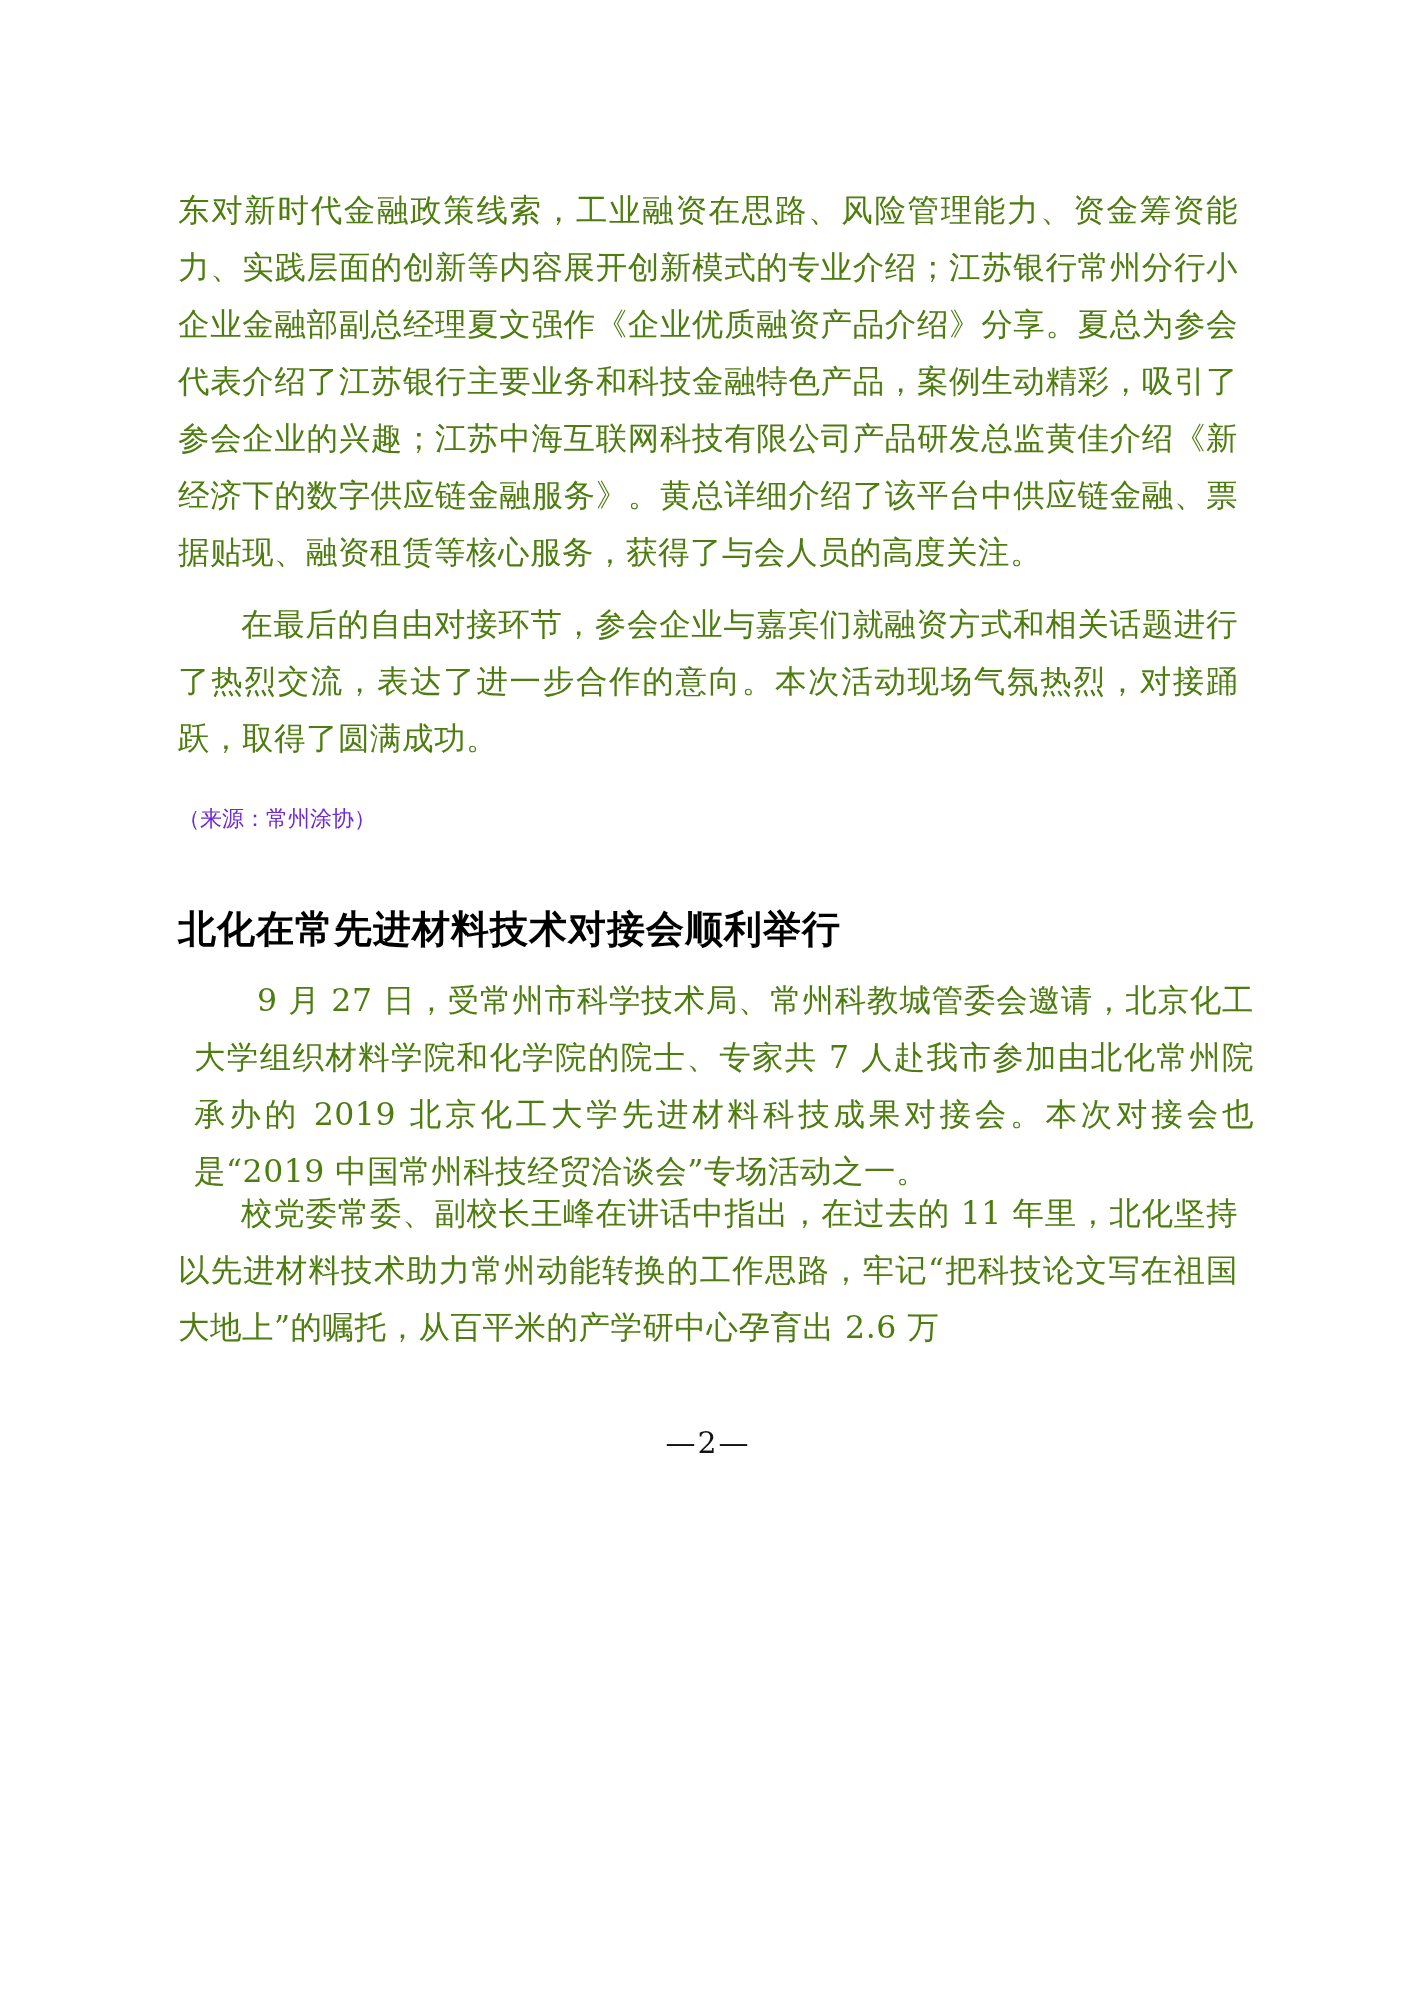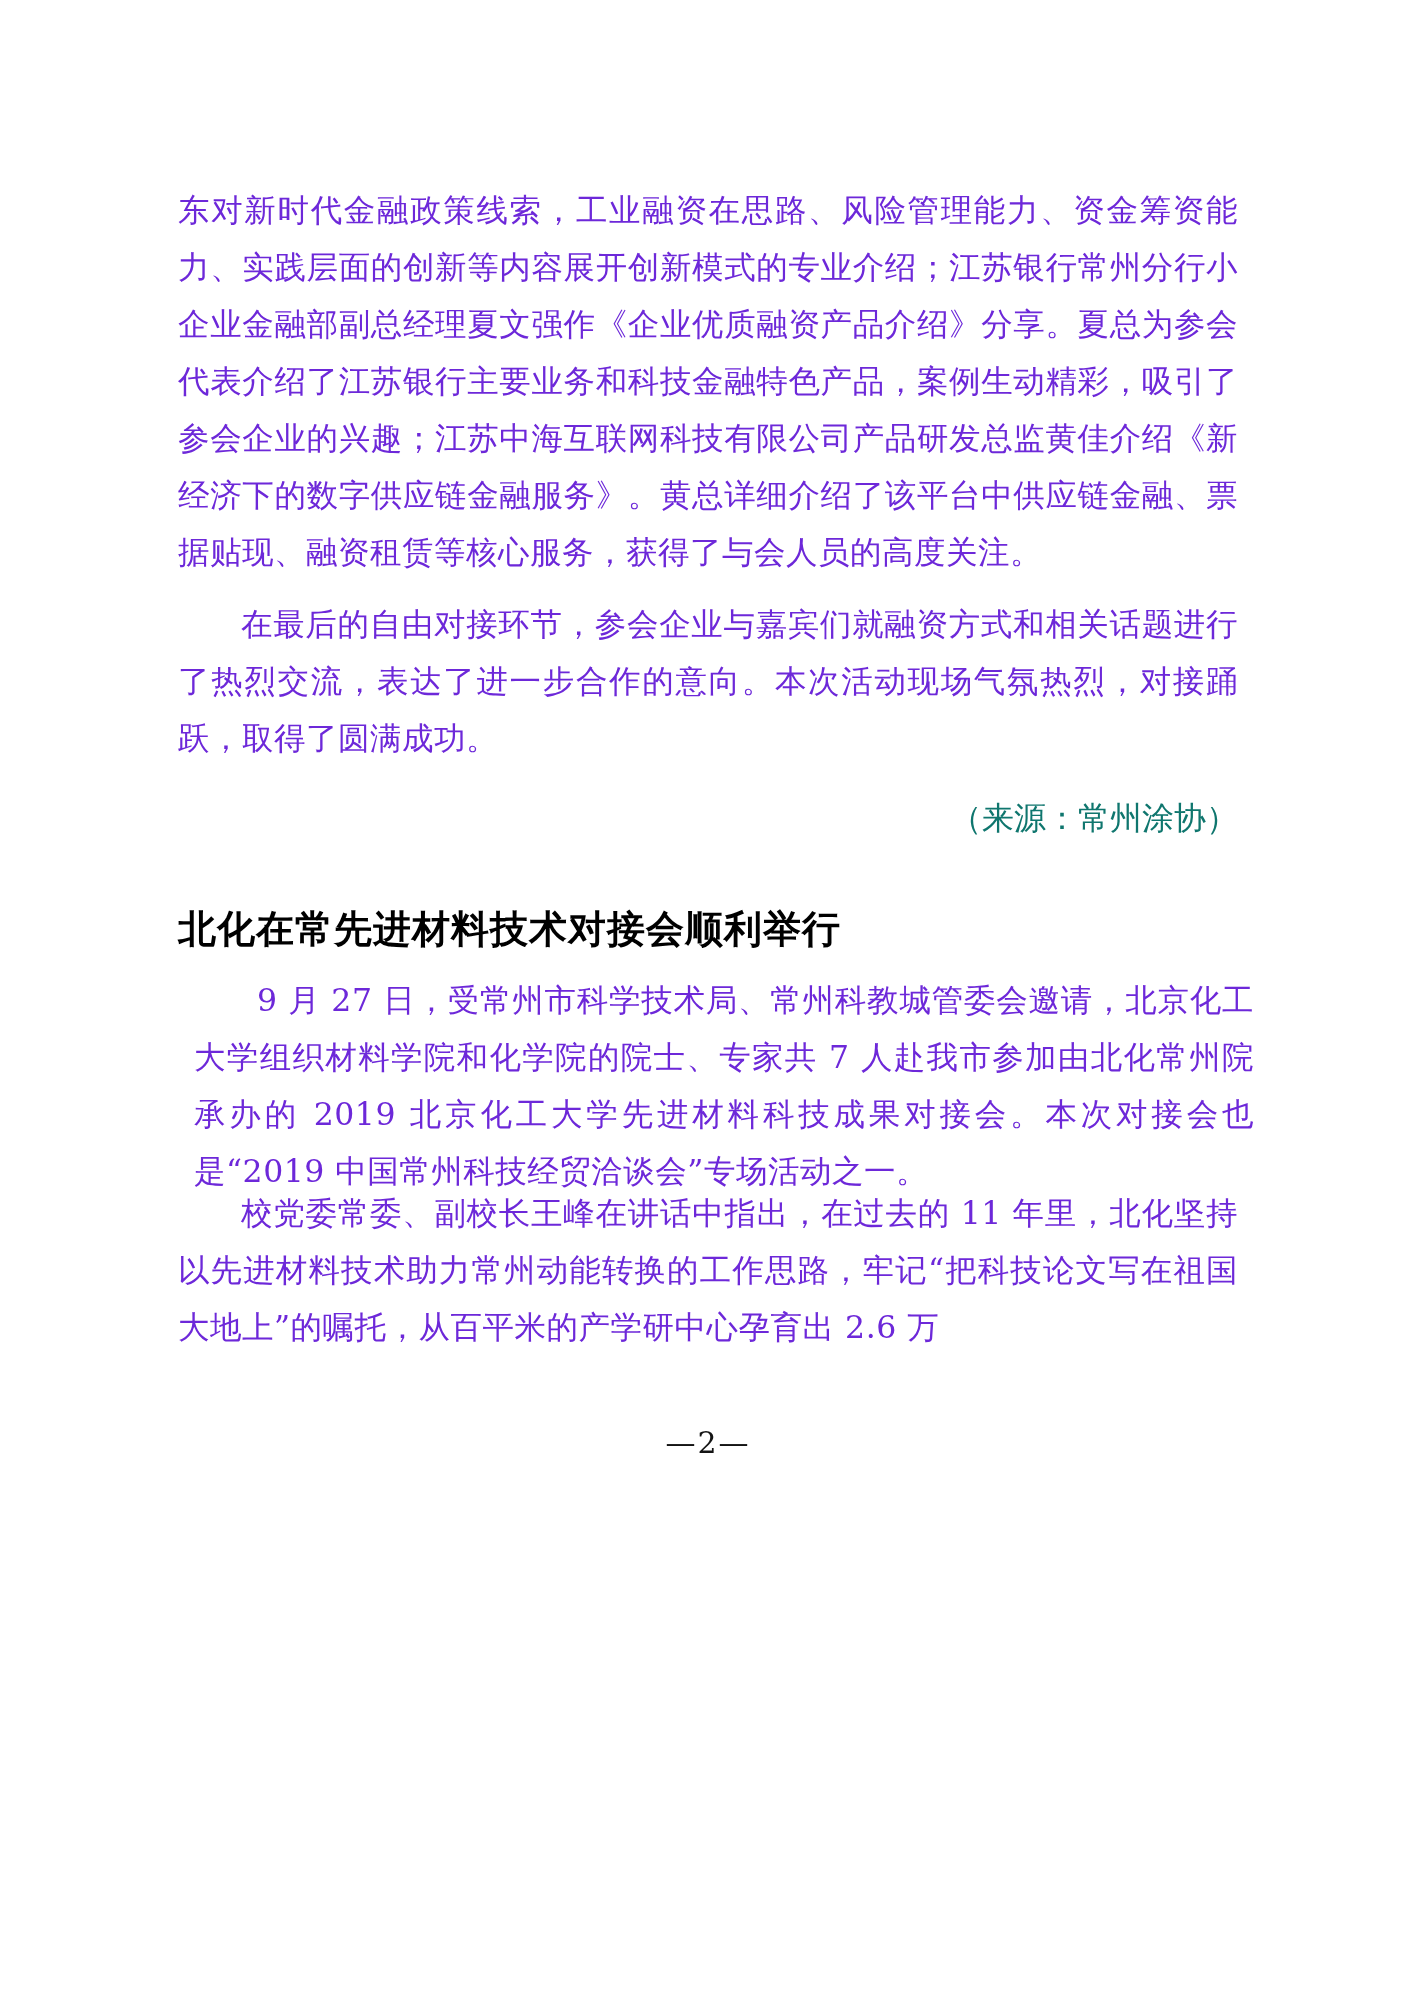--- a/index.html
+++ b/index.html
@@ -30,21 +30,21 @@
     width: 1060px;
     height: 2000px;
   }
   .para {
     font-size: 31.5px;
     line-height: 57px;
     letter-spacing: 0.5px;
     text-align: justify;
     text-justify: inter-ideograph;
     margin: 0;
-    color: #6d28d9;
+    color: #4d7c0f;
     font-family: "DejaVu Serif", "Liberation Serif", serif;
   }
   .para.indent {
     text-indent: 63px;
   }
   #para-continued {
     position: absolute;
     top: 182px;
     left: 0;
     width: 1060px;
@@ -53,24 +53,24 @@
     position: absolute;
     top: 596px;
     left: 0;
     width: 1060px;
   }
   #source-line {
     position: absolute;
     top: 790px;
     left: 0;
     width: 1060px;
-    font-size: 32px;
+    font-size: 22px;
     line-height: 57px;
-    text-align: right;
-    color: #0f766e;
+    text-align: left;
+    color: #6d28d9;
   }
   #article-heading {
     position: absolute;
     top: 872px;
     left: 0;
     width: 1060px;
     text-align: left;
     font-size: 38px;
     font-weight: bold;
     letter-spacing: 1px;

